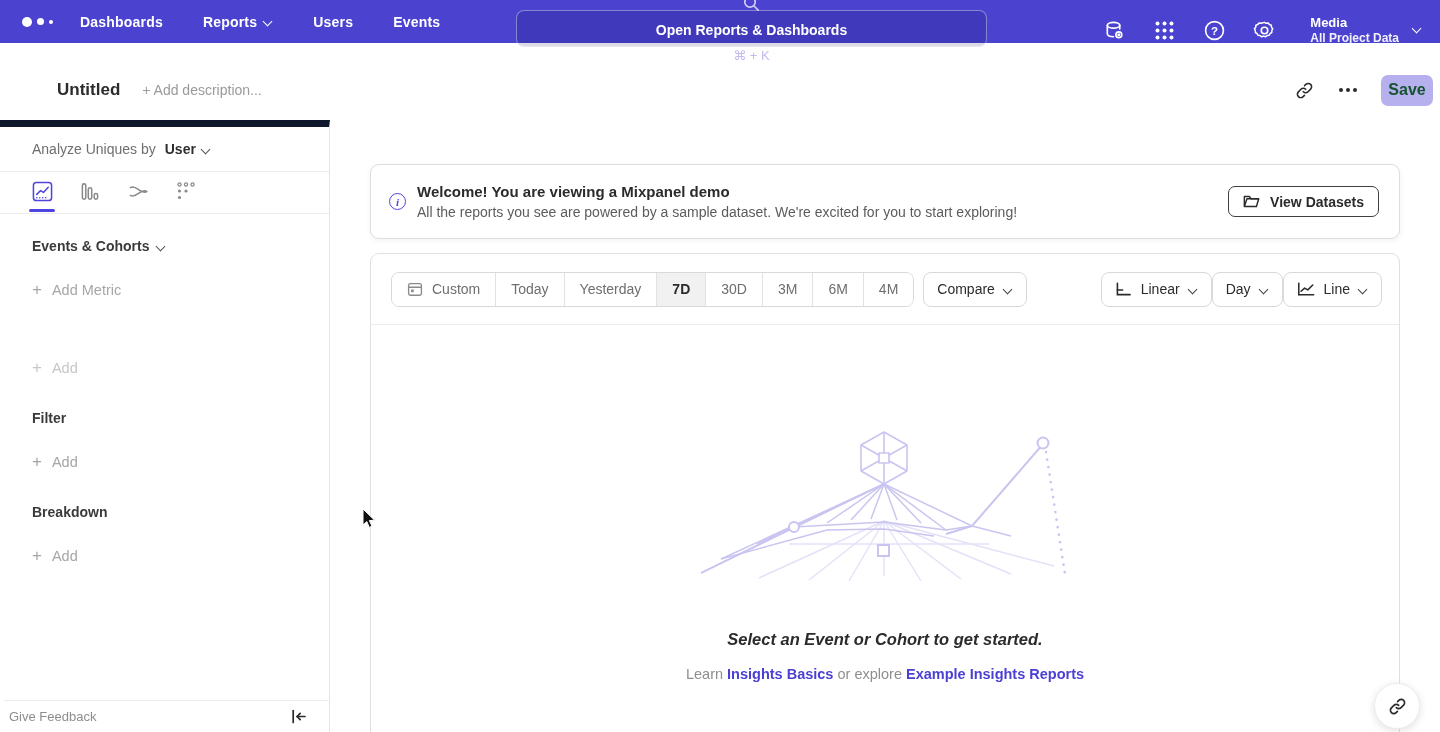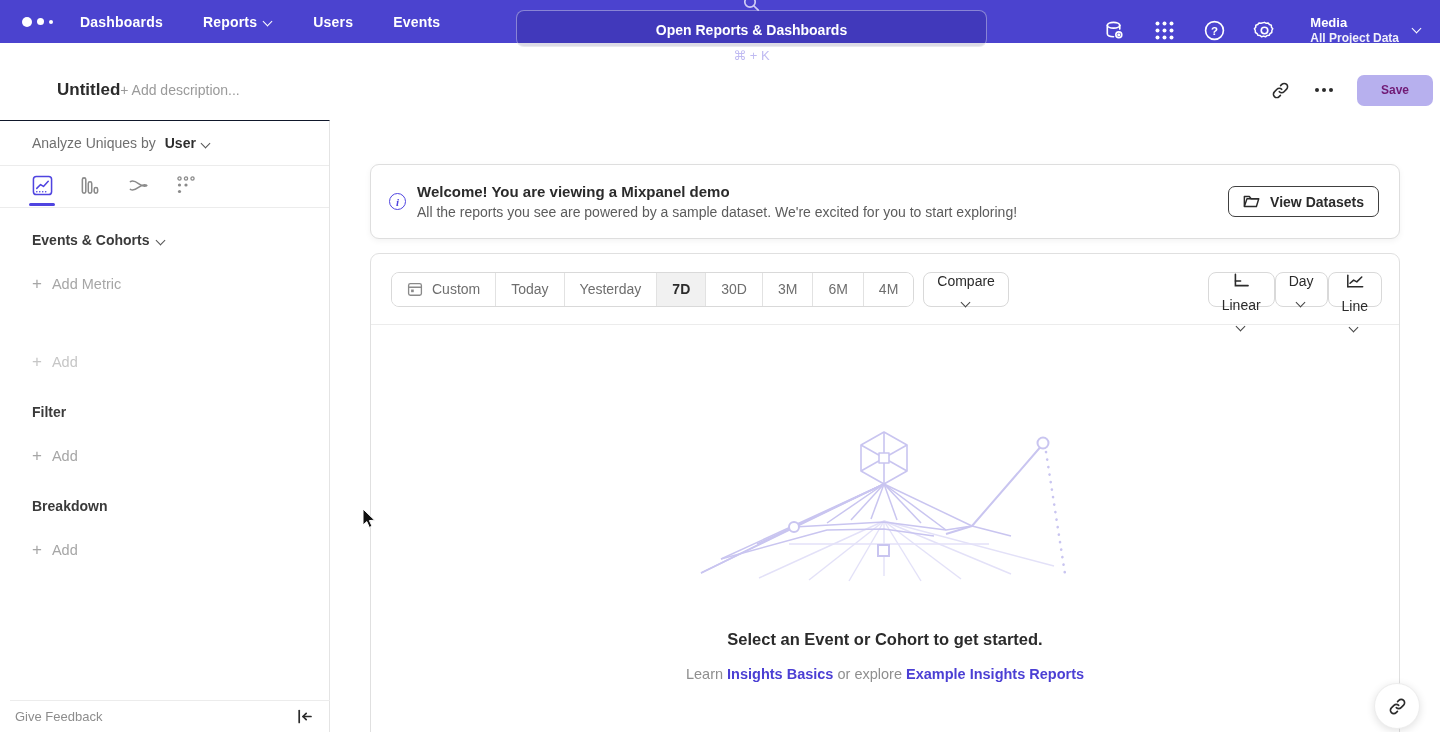--- a/index.html
+++ b/index.html
@@ -20,69 +20,69 @@
   .searchbar .skey { font-size:13px; color:#c0bbf2; }
   .nav-right { position:absolute; right:18px; top:0; height:60px; display:flex; align-items:center; gap:26px; }
   .nav-icon { width:24px; height:24px; display:flex; align-items:center; justify-content:center; cursor:pointer; color:#fff; }
   .project { display:flex; align-items:center; gap:14px; cursor:pointer; margin-left:8px; }
   .project .pname { font-size:13px; font-weight:700; line-height:16px; }
   .project .psub { font-size:12px; font-weight:700; line-height:15px; color:rgba(255,255,255,.92); }
 
   
   .rheader { position:absolute; left:17px; top:60px; width:1440px; height:60px; background:#fff; display:flex; align-items:center; }
   .rtitle { margin-left:40px; font-size:17px; font-weight:700; color:#2b2b2b; }
-  .rdesc { font-size:14px; color:#9a9a9a; cursor:text; }
+  .rdesc { margin-left:22px; font-size:14px; color:#9a9a9a; cursor:text; }
   .rh-right { position:absolute; right:24px; display:flex; align-items:center; gap:22px; }
   .hicon { width:22px; height:22px; display:flex; align-items:center; justify-content:center; color:#2b2b2b; cursor:pointer; }
   .dots3 { width:4px; height:4px; border-radius:50%; background:#2b2b2b; box-shadow:7px 0 0 #2b2b2b,-7px 0 0 #2b2b2b; }
-  .savebtn { width:76px; height:31px; border:none; border-radius:7px; background:#b7b0ee; color:#701a75; font-size:12px; font-weight:700; font-family:inherit; }
+  .savebtn { width:52px; height:31px; border:none; border-radius:7px; background:#b7b0ee; color:#14532d; font-size:16px; font-weight:700; font-family:inherit; }
 
   
-  .sidebar { position:absolute; left:0; top:120px; width:330px; height:612px; background:#fff; border-top:1px solid #0f172a; border-right:1px solid #e4e4e4; }
+  .sidebar { position:absolute; left:0; top:120px; width:330px; height:612px; background:#fff; border-top:7px solid #0f172a; border-right:1px solid #e4e4e4; }
   .analyze { height:45px; display:flex; align-items:center; padding-left:32px; font-size:14px; color:#6f6f6f; border-bottom:1px solid #ececec; gap:6px; }
   .analyze b { color:#2e2e2e; font-weight:700; margin-left:3px; }
   .analyze .chev { color:#555; }
   .viewtabs { height:42px; display:flex; align-items:flex-start; padding:9px 0 0 30px; gap:24px; border-bottom:1px solid #ececec; }
   .vtab { width:24px; height:30px; display:flex; justify-content:center; color:#8a8a8a; cursor:pointer; position:relative; }
   .vtab.sel { color:#4f44e0; }
   .vtab.sel::after { content:""; position:absolute; left:-1px; right:-1px; bottom:-1px; height:3px; border-radius:2px; background:#4f44e0; }
   .sgroup { padding:26px 0 0 32px; }
   .sgroup .stitle { font-size:14px; font-weight:700; color:#3a3a3a; display:flex; align-items:center; gap:8px; }
   .sgroup .stitle .chev { color:#555; }
   .sadd { margin:28px 0 30px 0; font-size:14.5px; display:flex; align-items:center; gap:10px; cursor:pointer; }
   .sadd .plus { font-size:17px; line-height:14px; }
   .sadd.mid { color:#a6a6a6; } .sadd.faint { color:#c6c6c6; }
-  .sfoot { position:absolute; left:10px; bottom:0; width:100%; height:32px; border-top:1px solid #ececec; display:flex; align-items:center; justify-content:space-between; padding:0 26px 0 5px; }
+  .sfoot { position:absolute; left:4px; bottom:0; width:100%; height:32px; border-top:1px solid #ececec; display:flex; align-items:center; justify-content:space-between; padding:0 26px 0 5px; }
   .sfoot .fb { font-size:13px; color:#8d8d8d; cursor:pointer; }
   .collapse { color:#2b2b2b; cursor:pointer; display:flex; }
 
   
   .main { position:absolute; left:330px; top:120px; width:1110px; height:612px; background:#fff; }
   .banner { position:absolute; left:40px; right:40px; top:44px; height:75px; background:#fff; border:1px solid #dedede; border-radius:9px; box-shadow:0 2px 6px rgba(0,0,0,.05); display:flex; align-items:center; padding:0 20px 0 18px; }
   .info-ic { width:17px; height:17px; border:1.6px solid #4f44e0; border-radius:50%; color:#4f44e0; font-size:11px; font-weight:700; display:flex; align-items:center; justify-content:center; flex:0 0 auto; font-family:"Liberation Serif",serif; font-style:italic; }
   .btexts { margin-left:11px; }
   .btitle { font-size:15px; font-weight:700; color:#2b2b2b; line-height:21px; }
   .bsub { font-size:14px; color:#5c5c5c; line-height:21px; }
   .viewds { margin-left:auto; height:31px; background:#fff; border:1px solid #404040; border-radius:7px; display:flex; align-items:center; gap:9px; padding:0 14px; font-size:14px; font-weight:700; color:#2b2b2b; cursor:pointer; }
 
   .chartcard { position:absolute; left:40px; right:40px; top:133px; height:600px; background:#fff; border:1px solid #e0e0e0; border-radius:9px 9px 0 0; }
   .controls { height:71px; border-bottom:1px solid #ececec; display:flex; align-items:center; padding:0 17px 0 20px; }
   .seggroup { display:flex; height:35px; border:1px solid #d9d9d9; border-radius:8px; overflow:hidden; }
   .seg { display:flex; align-items:center; gap:9px; padding:0 15px; font-size:14px; color:#6e6e6e; border-right:1px solid #e2e2e2; cursor:pointer; background:#fff; white-space:nowrap; }
   .seg:last-child { border-right:none; }
   .seg.sel { background:#f1f1f1; color:#2b2b2b; font-weight:700; }
   .cal { color:#8a8a8a; display:flex; }
-  .obtn { height:35px; background:#fff; border:1px solid #d9d9d9; border-radius:8px; display:flex; align-items:center; gap:9px; padding:0 13px; font-size:14px; color:#2b2b2b; cursor:pointer; white-space:nowrap;flex-direction:column; }
+  .obtn { height:35px; background:#fff; border:1px solid #d9d9d9; border-radius:8px; display:flex; align-items:center; gap:9px; padding:0 13px; font-size:14px; color:#2b2b2b; cursor:pointer; white-space:nowrap; }
   .obtn .chev { color:#444; }
   .compare { margin-left:9px; }
   .ctr-right { margin-left:auto; display:flex; }
 
   .emptybody { position:absolute; left:0; right:0; top:72px; bottom:0; display:flex; flex-direction:column; align-items:center; }
   .illus { margin-top:100px; }
-  .es-title { margin-top:48px; font-size:16.5px; font-weight:700; color:#2b2b2b; }
+  .es-title { margin-top:48px; font-size:16.5px; font-weight:700; color:#2b2b2b;font-style:italic; }
   .es-hint { margin-top:17px; font-size:14.5px; color:#8f8f8f; }
   .es-hint a { color:#4b3fd4; font-weight:700; text-decoration:none; cursor:pointer; }
 
   .fab { position:absolute; left:1374px; top:683px; width:46px; height:46px; border-radius:50%; background:#fff; border:1px solid #ededed; box-shadow:0 2px 8px rgba(0,0,0,.12); display:flex; align-items:center; justify-content:center; color:#2b2b2b; cursor:pointer; z-index:5; }
 
   .cursor { position:absolute; left:362px; top:508px; z-index:9; pointer-events:none; }
   svg { display:block; }
 </style>
 </head>
 <body>

